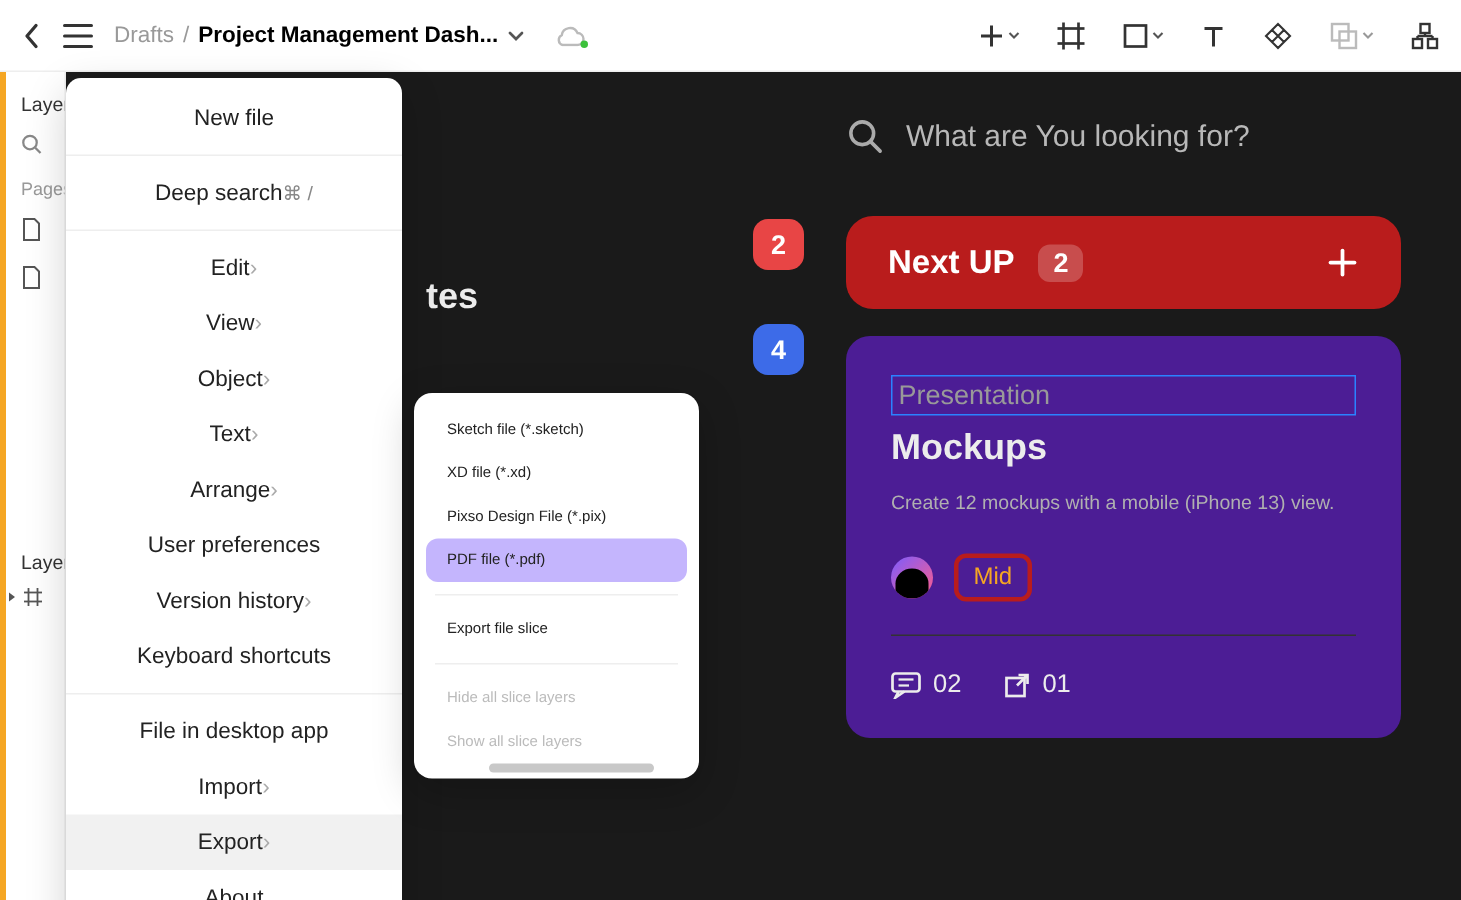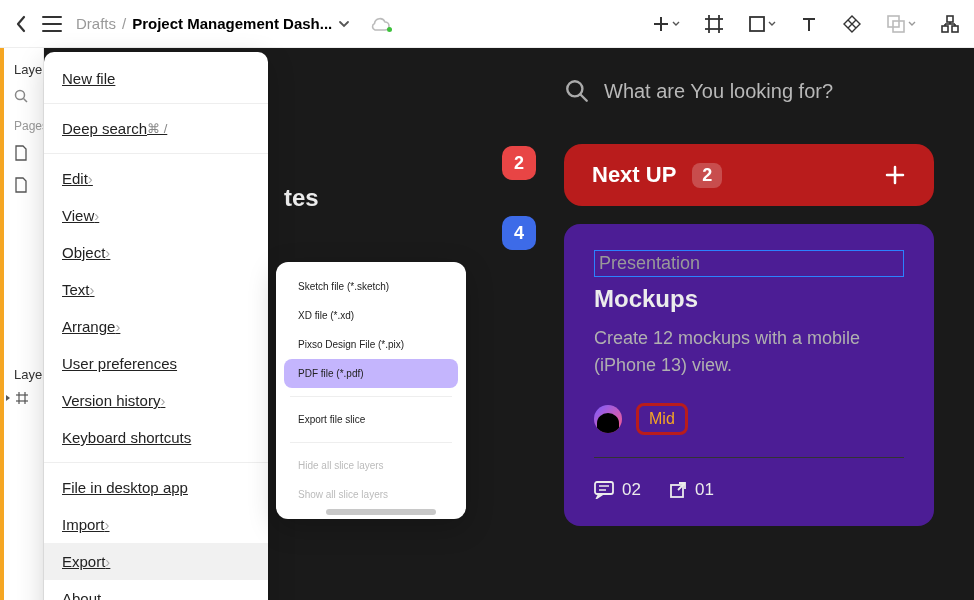--- a/index.html
+++ b/index.html
@@ -43,31 +43,31 @@
     
     .nextup-card { background:#b91c1c; border-radius:18px; padding:18px 28px; display:flex; align-items:center; gap:16px; margin-bottom:18px; }
     .nextup-card .lbl { color:#fff; font-size:22px; font-weight:700; }
     .nextup-card .cnt { background:rgba(255,255,255,0.22); color:#fff; padding:2px 10px; border-radius:8px; font-size:18px; font-weight:600; }
     .nextup-card .plus { margin-left:auto; color:#fff; }
     
     .task-card { background:#4c1d95; border-radius:16px; padding:26px 30px; }
     .sel-box { border:1.5px solid #2b82ff; padding:2px 4px; display:inline-block; width:100%; margin-bottom:8px; }
     .sel-box span { color:#999; font-size:18px; }
     .task-title { color:#ececec; font-size:24px; font-weight:600; margin-bottom:12px; }
-    .task-desc { color:#b0b0b0; font-size:18px; line-height:1.5; margin-bottom:24px; }
+    .task-desc { color:#b0b0b0; font-size:13px; line-height:1.5; margin-bottom:24px; }
     .task-meta { display:flex; align-items:center; gap:14px; padding-bottom:22px; border-bottom:1px solid #333; margin-bottom:22px; }
     .avatar { width:28px; height:28px; border-radius:50%; background:linear-gradient(135deg,#7b5cff,#ff5c8a); position:relative; overflow:hidden; }
     .avatar::after { content:''; position:absolute; inset:3px 3px 0 3px; background:#000; border-radius:50% 50% 0 0; top:8px;}
     .priority-tag { border:3px solid #b91c1c; color:#f5a623; padding:4px 10px; border-radius:8px; font-size:16px; }
     .task-stats { display:flex; align-items:center; gap:28px; }
-    .stat { display:flex; align-items:center; gap:8px; color:#ececec; font-size:17px; }
+    .stat { display:flex; align-items:flex-end; gap:8px; color:#ececec; font-size:17px; }
     
     
     .dropdown1 { position:absolute; left:44px; top:52px; width:224px; background:#fff; border-radius:10px; box-shadow:0 8px 28px rgba(0,0,0,0.18); padding:8px 0; z-index:200; }
-    .dropdown1 .item { padding:10px 18px; font-size:15px; color:#222; display:flex; align-items:center; justify-content:flex-start; cursor:pointer;text-decoration:underline; }
+    .dropdown1 .item { padding:10px 18px; font-size:15px; color:#222; display:flex; align-items:center; justify-content:center; cursor:pointer; }
     .dropdown1 .item.selected { background:#f1f1f1; }
     .dropdown1 .sep { height:1px; background:#eee; margin:6px 0; }
     .item .shortcut { color:#888; font-size:13px; }
     .item .chev { color:#aaa; }
     
     .dropdown2 { position:absolute; left:276px; top:262px; width:190px; background:#fff; border-radius:12px; box-shadow:0 8px 28px rgba(0,0,0,0.22); padding:10px 8px; z-index:201; }
     .dropdown2 .item2 { padding:9px 14px; font-size:10px; color:#222; border-radius:8px; cursor:pointer; }
     .dropdown2 .item2.hover { background:#c4b5fd; }
     .dropdown2 .item2.disabled { color:#bbb; cursor:default; }
     .dropdown2 .sep2 { height:1px; background:#eee; margin:8px 6px; }

